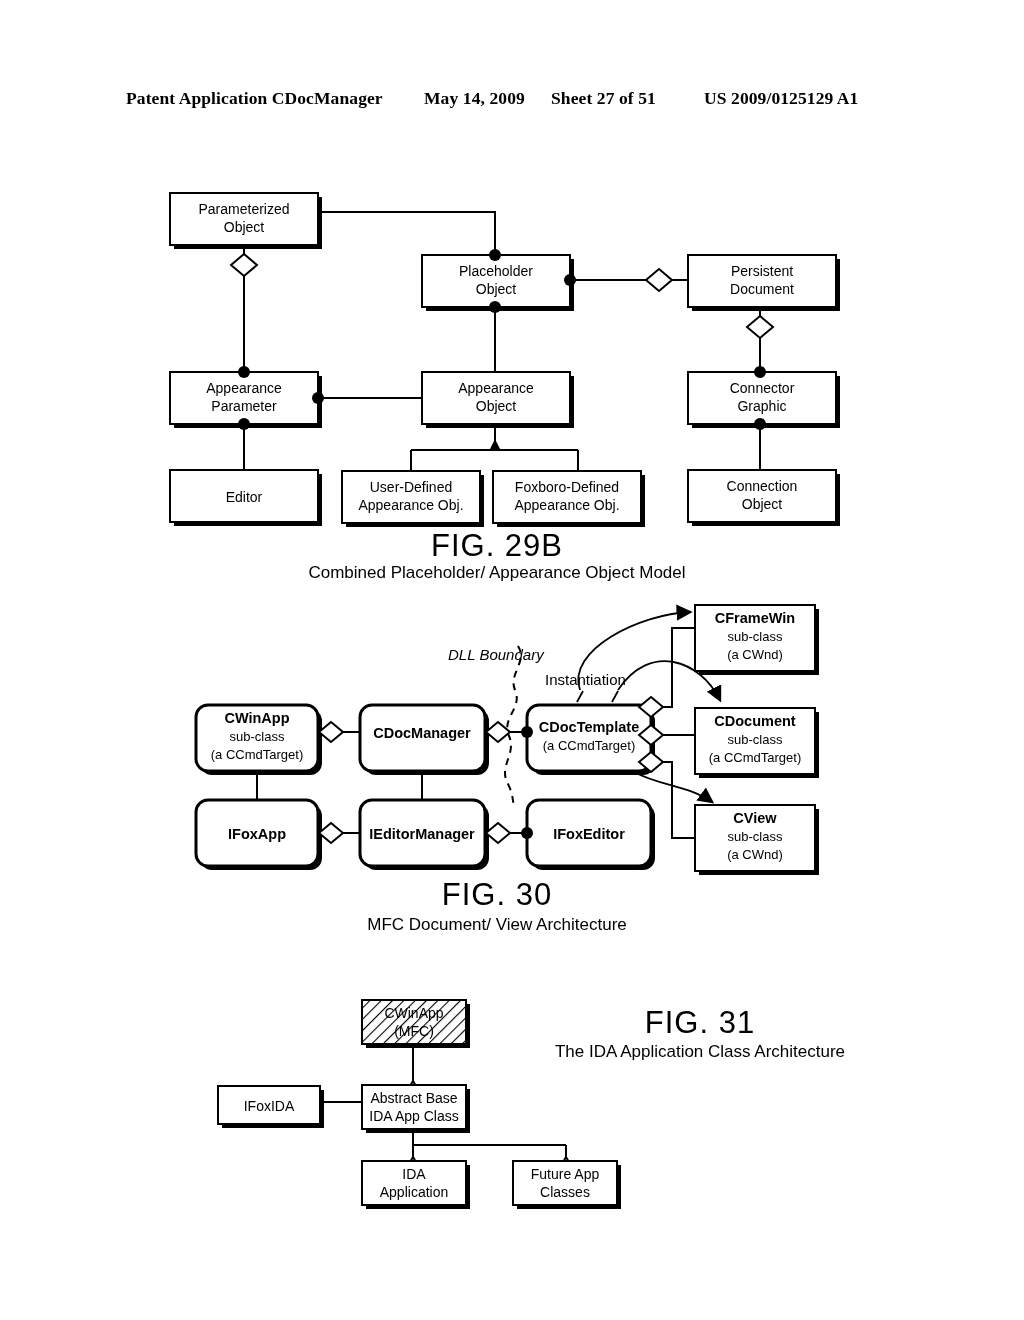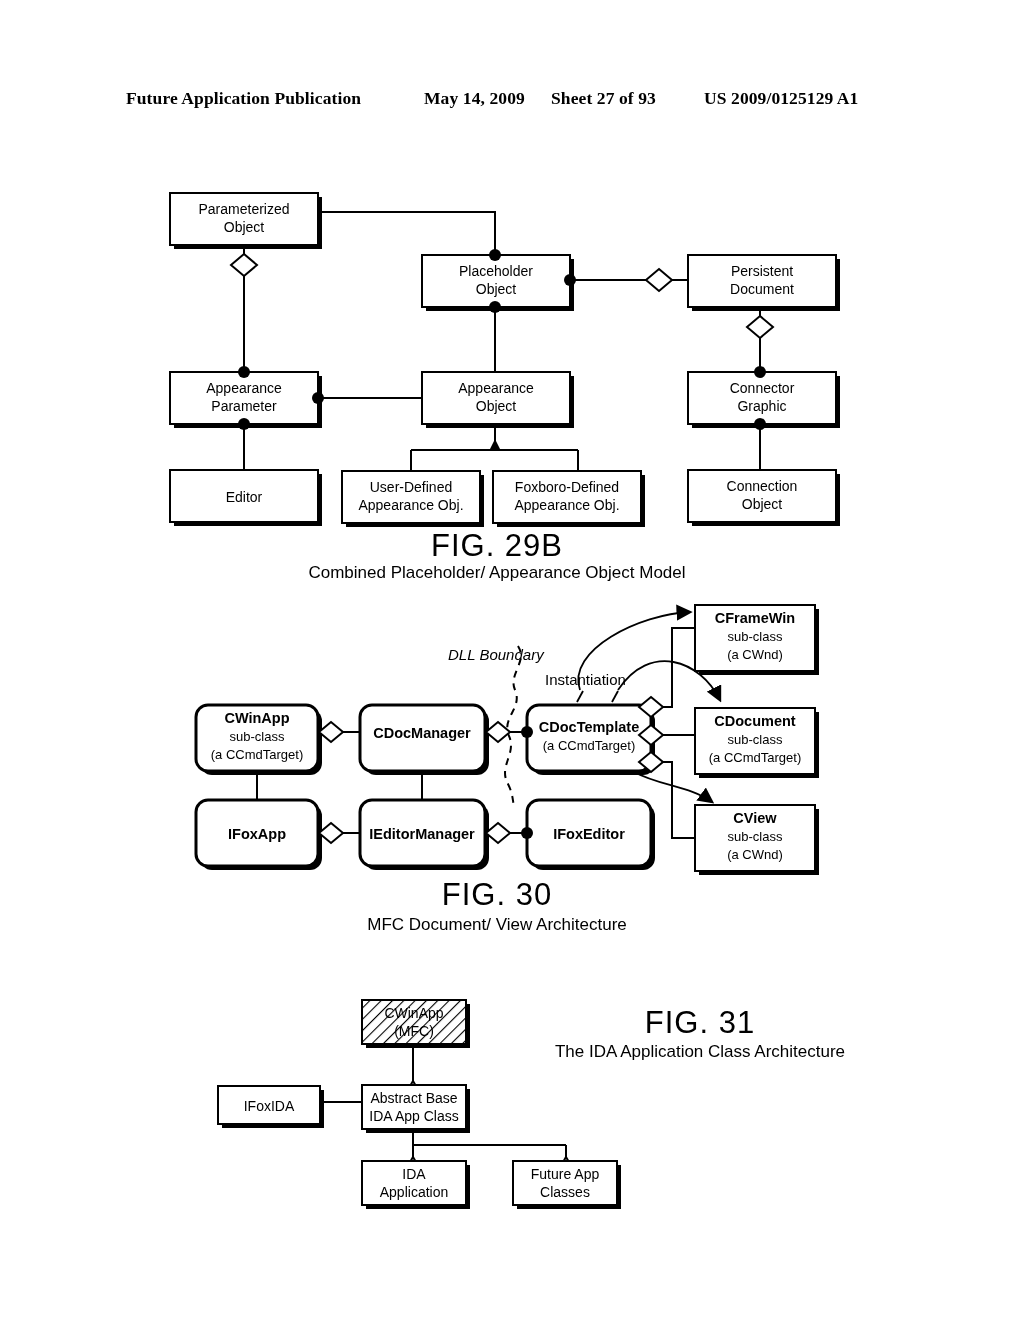--- a/index.html
+++ b/index.html
@@ -147,23 +147,23 @@
   .arrowtri { fill: #000000; }
   .openarrow { fill: #ffffff; stroke: #000000; stroke-width: 2; }
   .hatch-rect { stroke: #000; stroke-width: 2; }
 </style>
 </head>
 <body>
 
 <div class="page">
 
   <div class="pat-header">
-    <span class="h-pub">Future Application Publication</span>
+    <span class="h-pub">Patent Application CDocManager</span>
     <span class="h-date">May 14, 2009</span>
-    <span class="h-sheet">Sheet 27 of 93</span>
+    <span class="h-sheet">Sheet 27 of 51</span>
     <span class="h-num">US 2009/0125129 A1</span>
   </div>
 
   <div class="figure" id="fig29b">
     <svg width="1024" height="420" viewBox="0 0 1024 420" xmlns="http://www.w3.org/2000/svg">
       <defs>
         <g id="d29">
             <polygon class="diamond" points="0,-11 13,0 0,11 -13,0"></polygon>
           </g>
       </defs>

